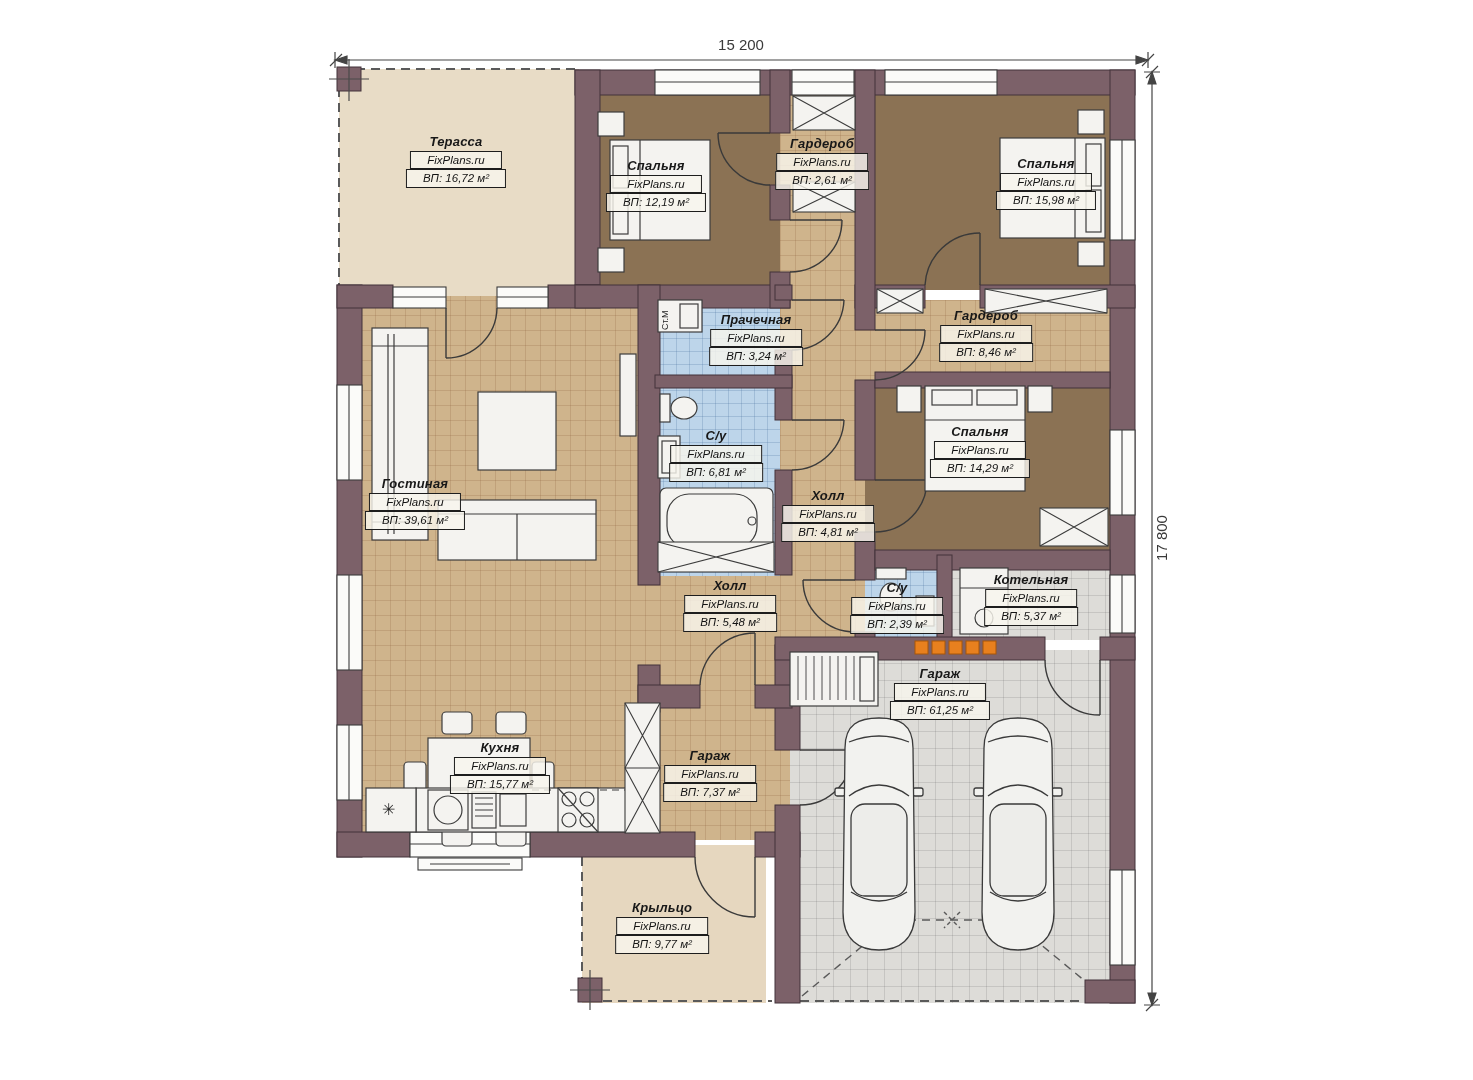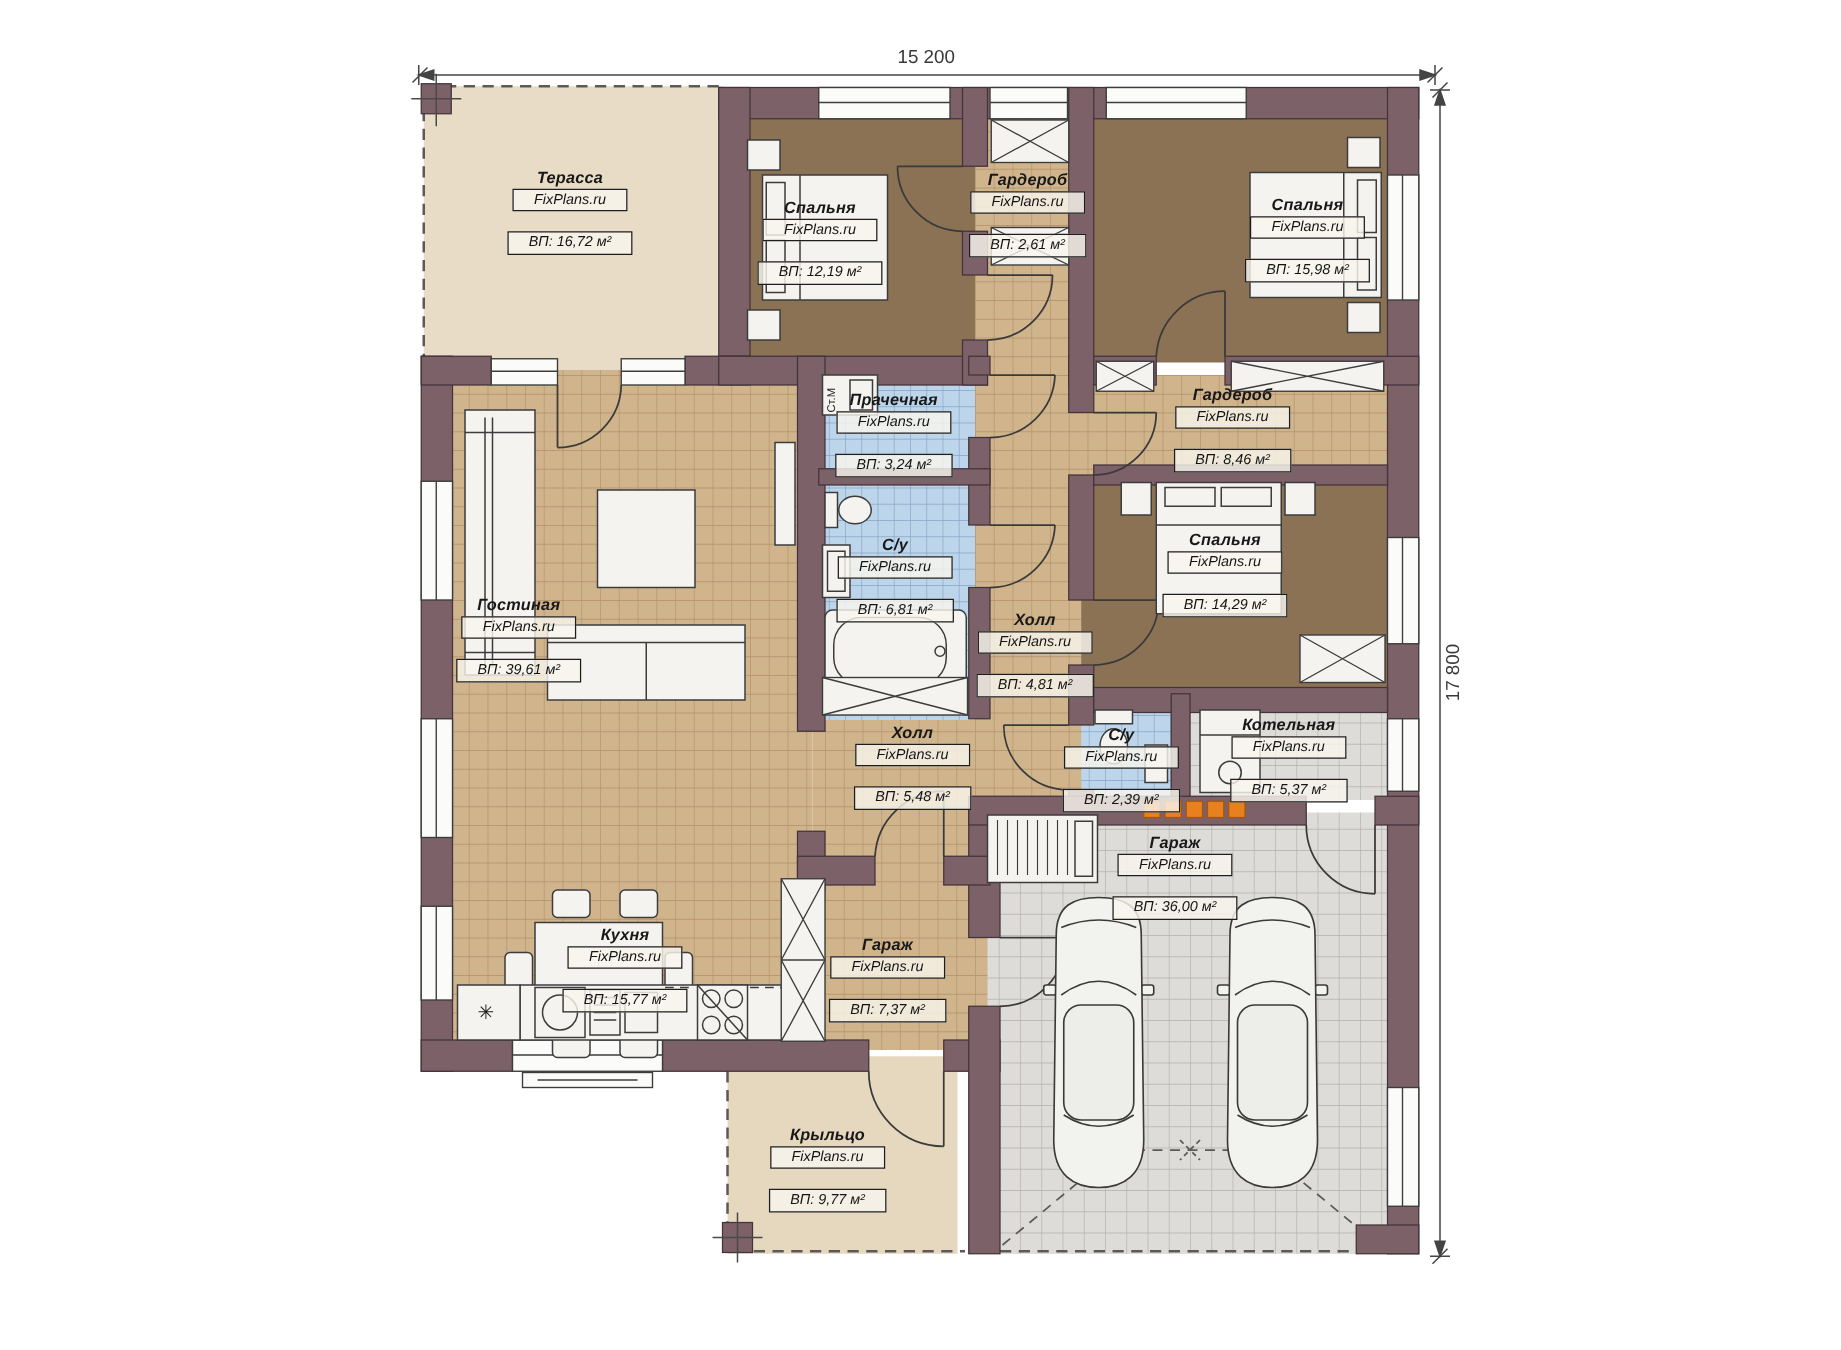--- a/index.html
+++ b/index.html
@@ -2,21 +2,21 @@
 <html style="--wall: #7c6169; --wall-outline: #43333a; --tile-tan: #cfb48c; --tile-blue: #bdd5ea; --tile-gray: #dddcd8; --floor-bedroom: #8b7254; --terrace: #e8dcc6; --porch: #e6d7bf; --fixture: #f4f3f0; --vent: #e8801e;"><head>
 <meta charset="utf-8">
 <style>
   html,body{margin:0;padding:0;background:#ffffff;}
   body{width:1473px;height:1080px;overflow:hidden;}
   .plan{position:relative;width:1473px;height:816px;font-family:"Liberation Sans",sans-serif;}
   .plan svg{position:absolute;left:0;top:0;}
   .rlabel{position:absolute;transform:translateX(-50%);display:flex;flex-direction:column;align-items:center;z-index:5;font-style:italic;}
   .rname{font-size:13px;font-weight:700;color:#181818;margin-bottom:2px;white-space:nowrap;letter-spacing:.2px;}
   .rbox{border:1.5px solid #1d1d1d;background:rgba(248,245,237,.82);font-size:11.5px;color:#141414;padding:1px 16px;white-space:nowrap;text-align:center;line-height:1.25;}
-  .rbox.area{margin-top:16px;}
+  .rbox.area{margin-top:0;}
   .dimtext{font-size:15px;fill:#3a3a3a;}
 </style>
 </head>
 <body>
 
 <div class="plan">
 <svg width="1473" height="1080" viewBox="0 0 1473 1080">
   <defs>
     <pattern id="tan" width="15" height="15" patternUnits="userSpaceOnUse">
       <rect width="15" height="15" style="fill:var(--tile-tan)"></rect>
@@ -419,21 +419,21 @@
   <div class="rlabel" style="left:822px;top:136px">
     <div class="rname">Гардероб</div>
     <div class="rbox">FixPlans.ru</div>
     <div class="rbox area">ВП: 2,61 м²</div>
   </div>
   <div class="rlabel" style="left:1046px;top:156px">
     <div class="rname">Спальня</div>
     <div class="rbox">FixPlans.ru</div>
     <div class="rbox area">ВП: 15,98 м²</div>
   </div>
-  <div class="rlabel" style="left:715px;top:312px">
+  <div class="rlabel" style="left:756px;top:312px">
     <div class="rname">Прачечная</div>
     <div class="rbox">FixPlans.ru</div>
     <div class="rbox area">ВП: 3,24 м²</div>
   </div>
   <div class="rlabel" style="left:986px;top:308px">
     <div class="rname">Гардероб</div>
     <div class="rbox">FixPlans.ru</div>
     <div class="rbox area">ВП: 8,46 м²</div>
   </div>
   <div class="rlabel" style="left:716px;top:428px">
@@ -467,21 +467,21 @@
     <div class="rbox area">ВП: 2,39 м²</div>
   </div>
   <div class="rlabel" style="left:1031px;top:572px">
     <div class="rname">Котельная</div>
     <div class="rbox">FixPlans.ru</div>
     <div class="rbox area">ВП: 5,37 м²</div>
   </div>
   <div class="rlabel" style="left:940px;top:666px">
     <div class="rname">Гараж</div>
     <div class="rbox">FixPlans.ru</div>
-    <div class="rbox area">ВП: 36,00 м²</div>
+    <div class="rbox area">ВП: 61,25 м²</div>
   </div>
   <div class="rlabel" style="left:500px;top:740px">
     <div class="rname">Кухня</div>
     <div class="rbox">FixPlans.ru</div>
     <div class="rbox area">ВП: 15,77 м²</div>
   </div>
   <div class="rlabel" style="left:710px;top:748px">
     <div class="rname">Гараж</div>
     <div class="rbox">FixPlans.ru</div>
     <div class="rbox area">ВП: 7,37 м²</div>

